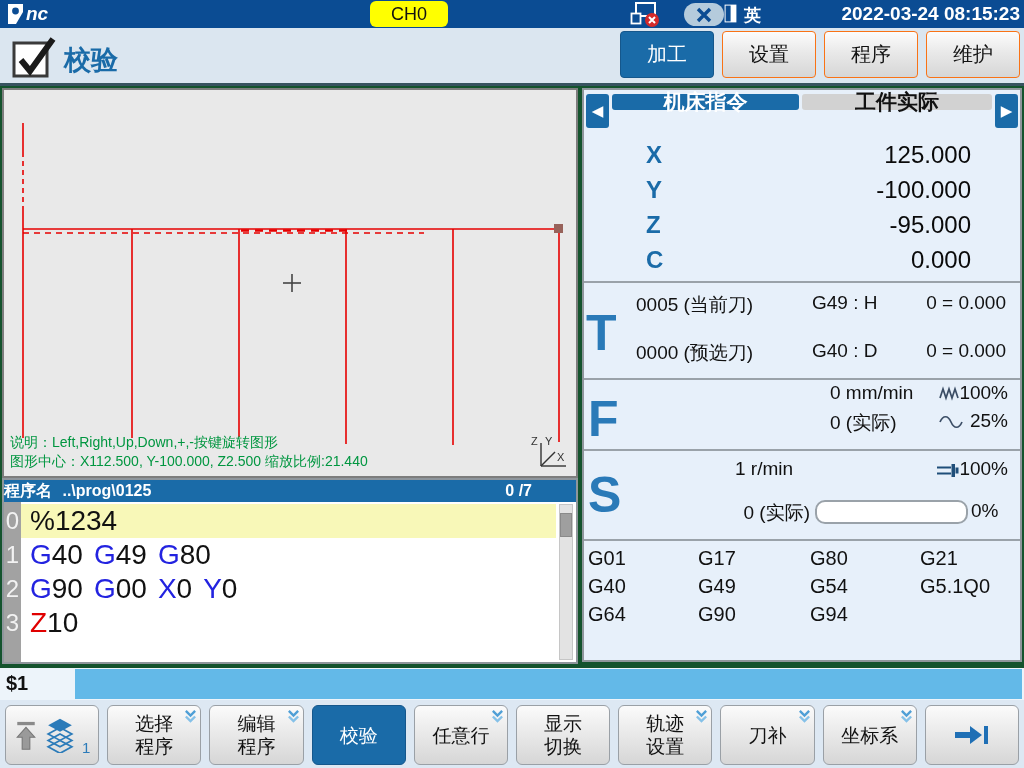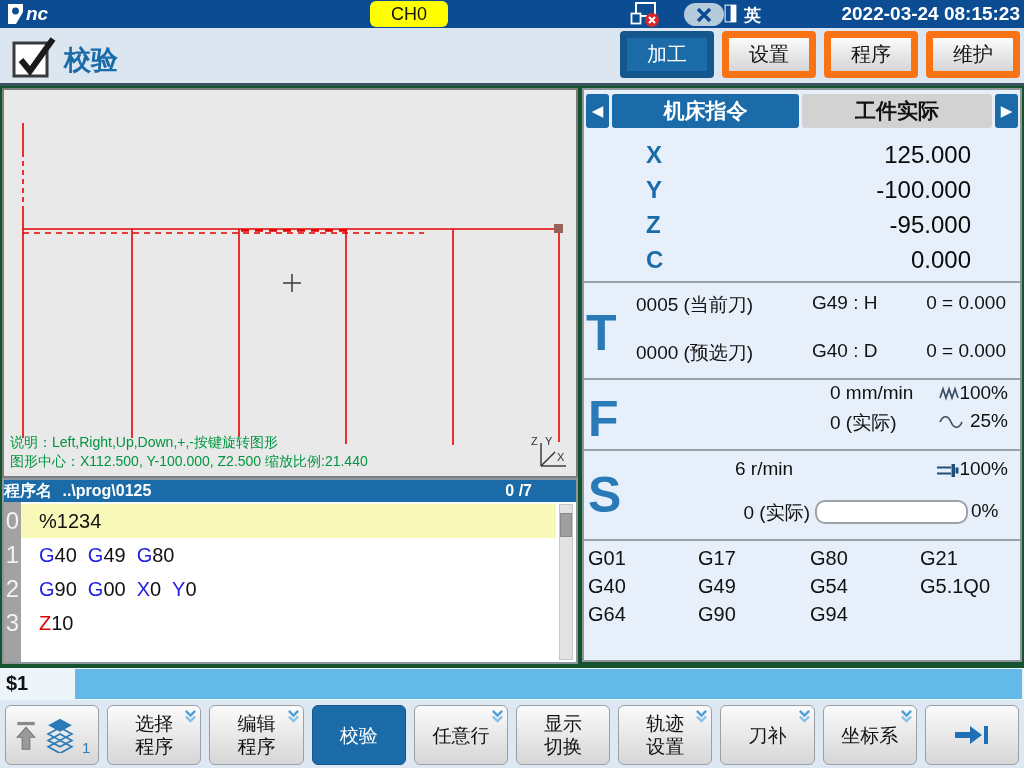--- a/index.html
+++ b/index.html
@@ -18,52 +18,52 @@
   #card-icon{position:absolute;left:724px;top:4px}
   #lang{position:absolute;left:744px;top:4px;color:#fff;font-size:17px;font-weight:700}
   #datetime{position:absolute;right:4px;top:3px;color:#fff;font-size:19px;font-weight:700}
 
   
   #titlebar{position:absolute;left:0;top:28px;width:1024px;height:58px;background:#dbe6f0;border-bottom:3px solid #37535f}
   #check-icon{position:absolute;left:10px;top:6px}
   #page-title{position:absolute;left:64px;top:14px;font-size:27px;font-weight:700;color:#1a6ba8}
   #main-tabs{position:absolute;right:4px;top:3px;display:flex;gap:8px}
   .main-tab{width:94px;height:47px;display:flex;align-items:center;justify-content:center;font-size:20px;
-    color:#111;background:linear-gradient(#fcfcfc,#e9e9e9 45%,#d6d6d6);border:7px solid #f97316;border-radius:4px}
+    color:#111;background:linear-gradient(#fcfcfc,#e9e9e9 45%,#d6d6d6);border:1px solid #f97316;border-radius:4px}
   .main-tab.active{background:#1a6ba8;color:#fff;border-color:#15578c}
 
   
   #graphics{position:absolute;left:2px;top:88px;width:576px;height:390px;background:#e9e9e9;border:2px solid #7d7d7d}
   #plot{position:absolute;left:0;top:0}
   .hint{position:absolute;left:6px;color:#009640;font-size:14px;white-space:nowrap}
   #hint1{bottom:24px}
   #hint2{bottom:5px}
 
   #program{position:absolute;left:2px;top:478px;width:576px;height:186px;background:#fff;border:2px solid #8f969c}
   #prog-header{position:absolute;left:0;top:0;right:0;height:22px;background:#1a6ba8;color:#fff;font-size:16px;font-weight:700;line-height:22px}
   #prog-title{margin-left:0}
   #prog-path{margin-left:6px}
   #prog-counter{position:absolute;right:44px;top:0}
   #prog-body{position:absolute;left:0;top:22px;right:0;bottom:0;background:#fff}
   #prog-gutter{position:absolute;left:0;top:0;bottom:0;width:17px;background:#a2a2a2}
   .gut-num{height:34px;line-height:34px;color:#f2f2f2;font-size:24px;text-align:center}
   #prog-lines{position:absolute;left:17px;top:2px;right:20px}
-  .prog-row{height:34px;display:flex;align-items:center;font-size:20px;padding-left:18px;white-space:nowrap}
+  .prog-row{height:34px;display:flex;align-items:center;font-size:28px;padding-left:9px;white-space:nowrap}
   .prog-row.highlight{background:#f8f8b8}
   .pword{margin-right:11px}
   .ptail{color:#111}
   #prog-scroll{position:absolute;right:3px;top:2px;bottom:2px;width:14px;background:#e3e3e3;border:1px solid #c6c6c6}
   #prog-thumb{position:absolute;left:0;right:0;top:8px;height:24px;background:#9f9f9f;border:1px solid #8a8a8a}
 
   
   #right{position:absolute;left:582px;top:88px;width:440px;height:574px;background:#e7f0fa;border:2px solid #8f969c}
   .sep{position:absolute;left:0;right:0;height:2px;background:#9aa2a9}
   #coord-tabs-row{position:absolute;left:2px;top:4px;width:432px;display:flex;gap:3px}
   .coord-arrow{width:25px;height:34px;background:#1a6ba8;color:#fff;border-radius:3px;display:flex;align-items:center;justify-content:center;font-size:15px}
-  .coord-tab{height:34px;display:flex;align-items:center;justify-content:center;font-size:21px;font-weight:600;
+  .coord-tab{height:16px;display:flex;align-items:center;justify-content:center;font-size:21px;font-weight:600;
     background:#d2d2d2;color:#111;border-radius:3px}
   .coord-tab.active{background:#1a6ba8;color:#fff}
   .coord-tab:nth-of-type(1){width:187px}
   #axes-rows{position:absolute;left:0;top:48px;right:0}
   .axis-row{height:35px;position:relative}
   .axis-name{position:absolute;left:62px;top:3px;font-size:24px;font-weight:700;color:#1a6ba8}
   .axis-value{position:absolute;right:49px;top:3px;font-size:24px;font-weight:400;color:#0a0a0a}
   .big-letter{position:absolute;font-size:50px;font-weight:700;color:#2a7ab8;line-height:1}
   #letter-t{left:2px;top:218px}
   #letter-f{left:4px;top:304px}
@@ -280,21 +280,21 @@
       <span class="f-val">0 (实际)</span>
       <svg class="f-icon" width="26" height="15" viewBox="0 0 26 15">
         <path d="M2 8 C5 1,10 1,13 8 C16 15,21 15,24 8" fill="none" stroke="#3c4e66" stroke-width="1.7"></path>
       </svg>
       <span class="f-pct">25%</span>
     </div>
     <div class="sep" style="top:359px"></div>
 
     <div id="letter-s" class="big-letter">S</div>
     <div class="s-row" style="top:368px">
-      <span class="s-val">6 r/min</span>
+      <span class="s-val">1 r/min</span>
       <svg class="s-icon" width="27" height="17" viewBox="0 0 27 17">
         <path d="M2 5.5 h14 M2 11.5 h14" stroke="#1f4e79" stroke-width="2.2"></path>
         <rect x="16.5" y="2" width="3.5" height="13" fill="#1f4e79"></rect>
         <rect x="20.5" y="5.5" width="3" height="6" fill="#1f4e79"></rect>
       </svg>
       <span class="s-pct">100%</span>
     </div>
     <div class="s-row" style="top:410px">
       <span class="s-val2">0 (实际)</span>
       <div id="s-bar">

